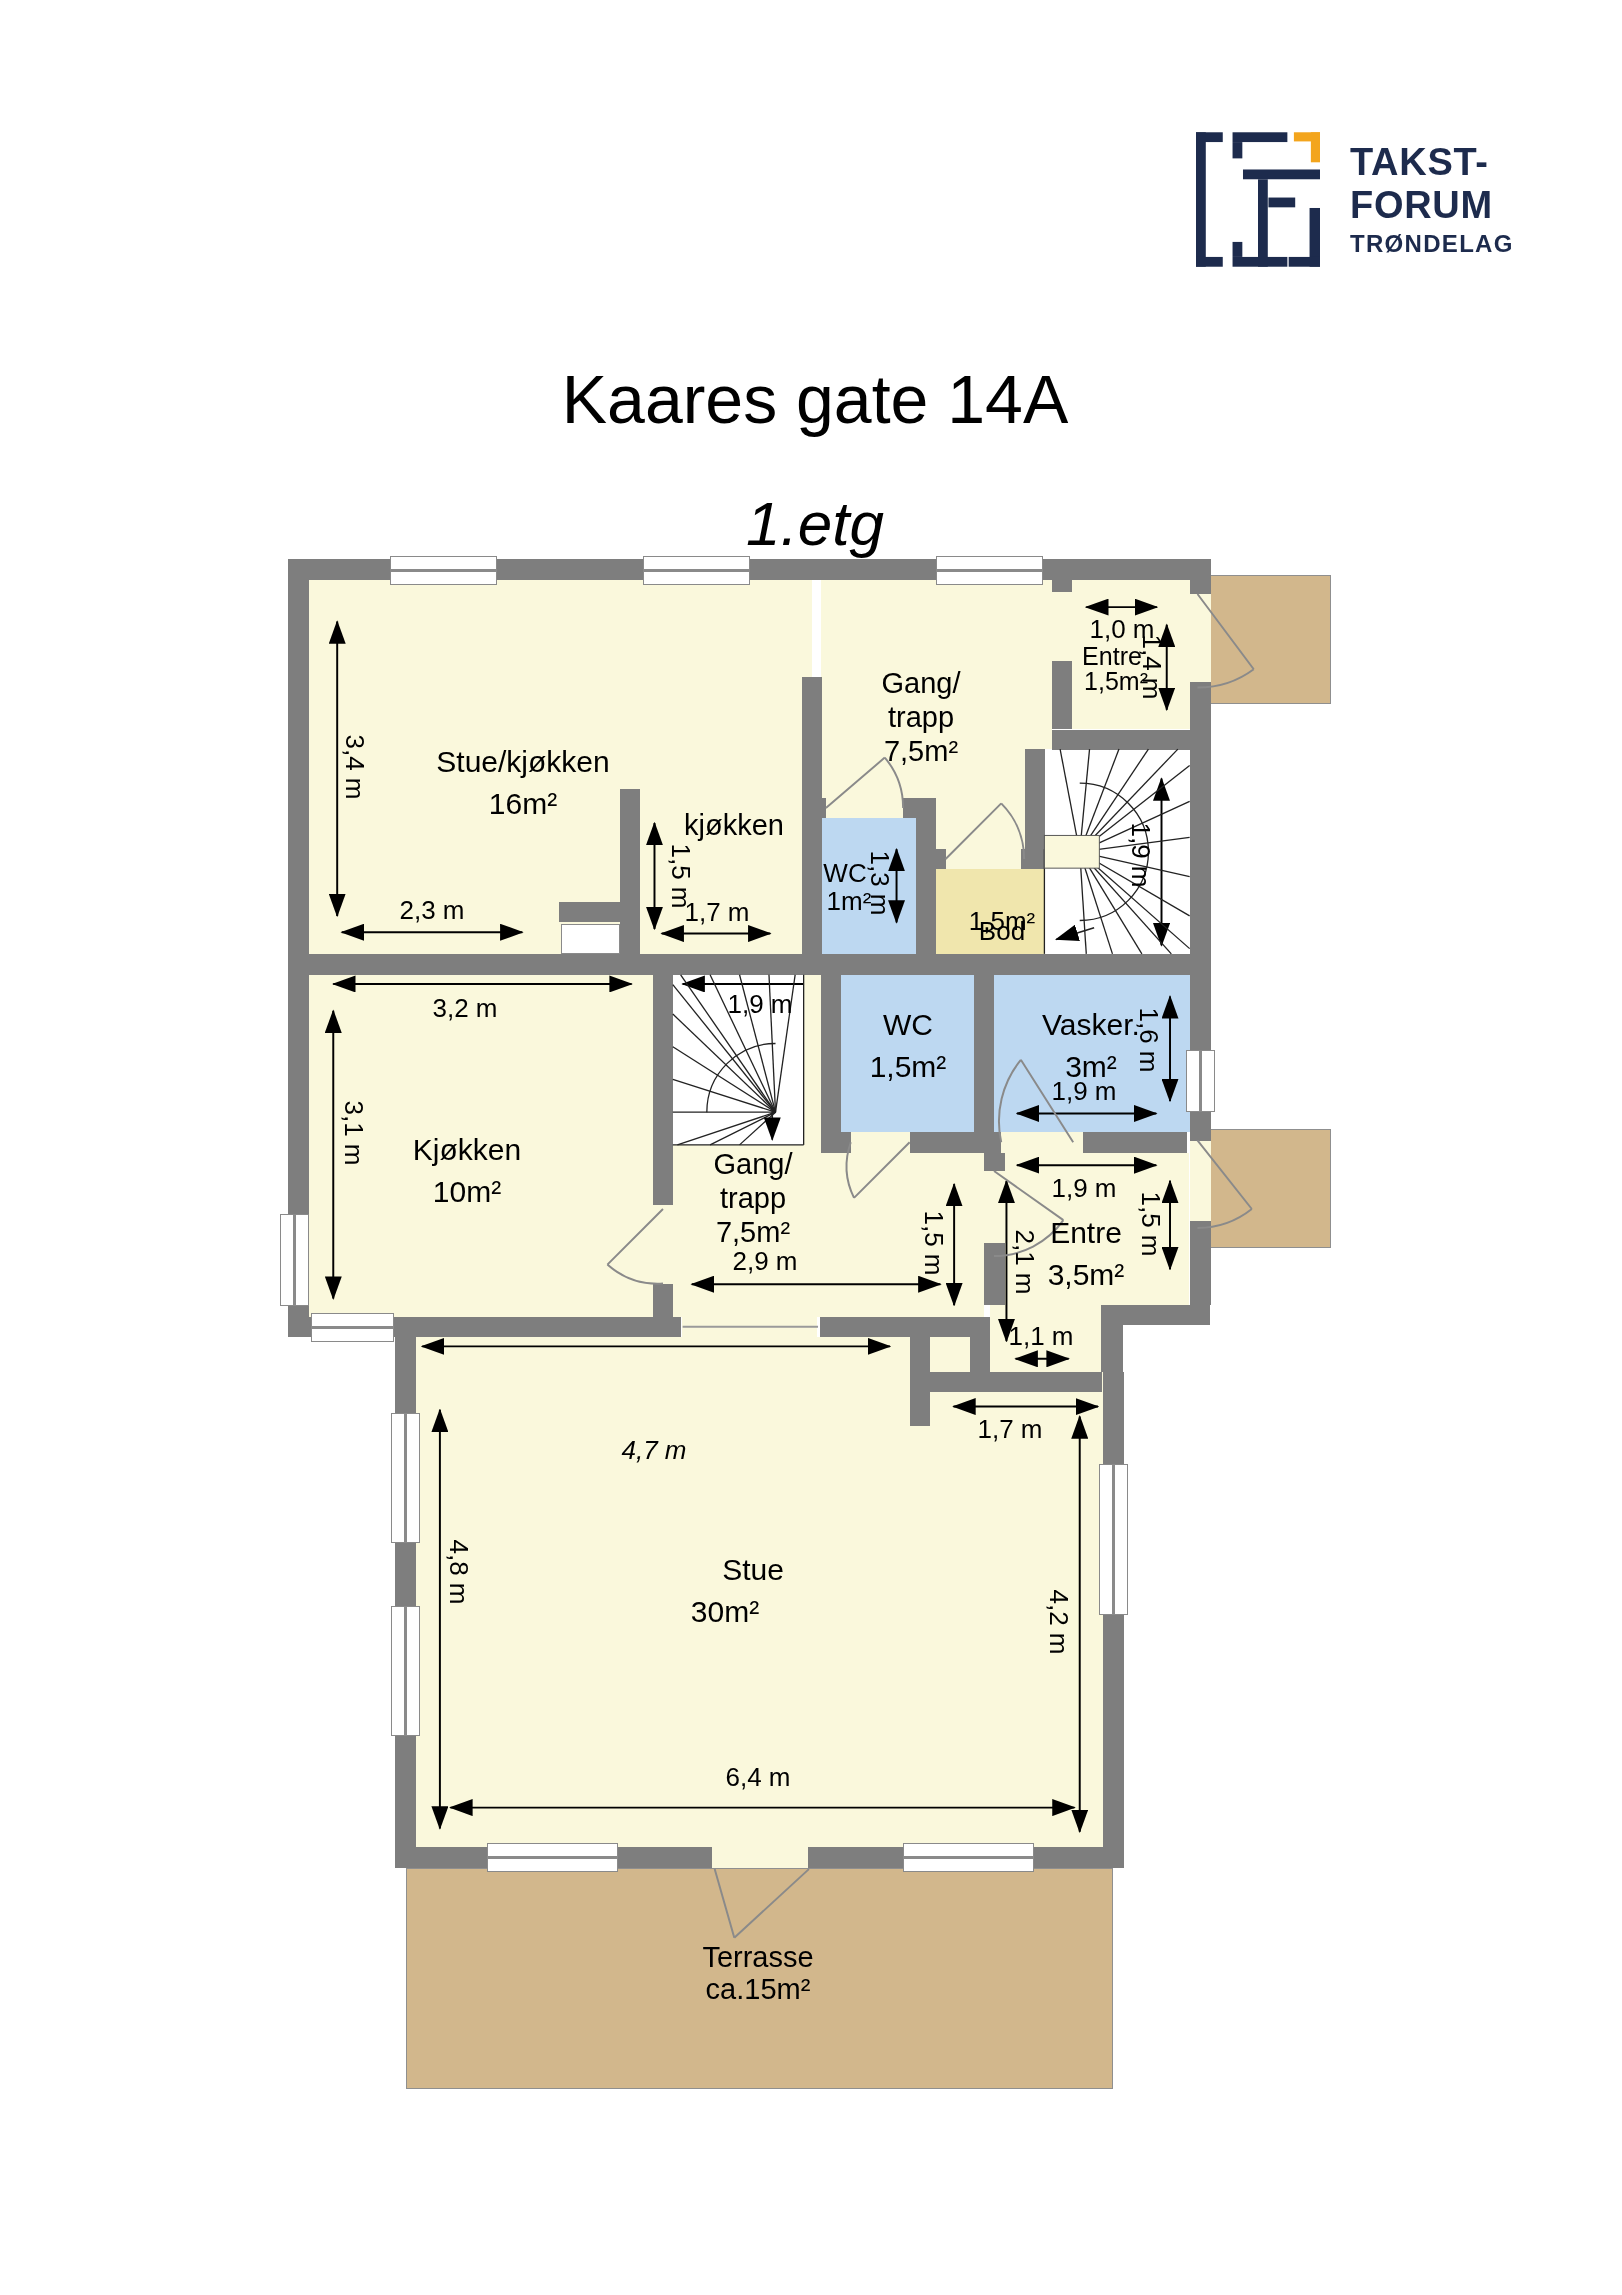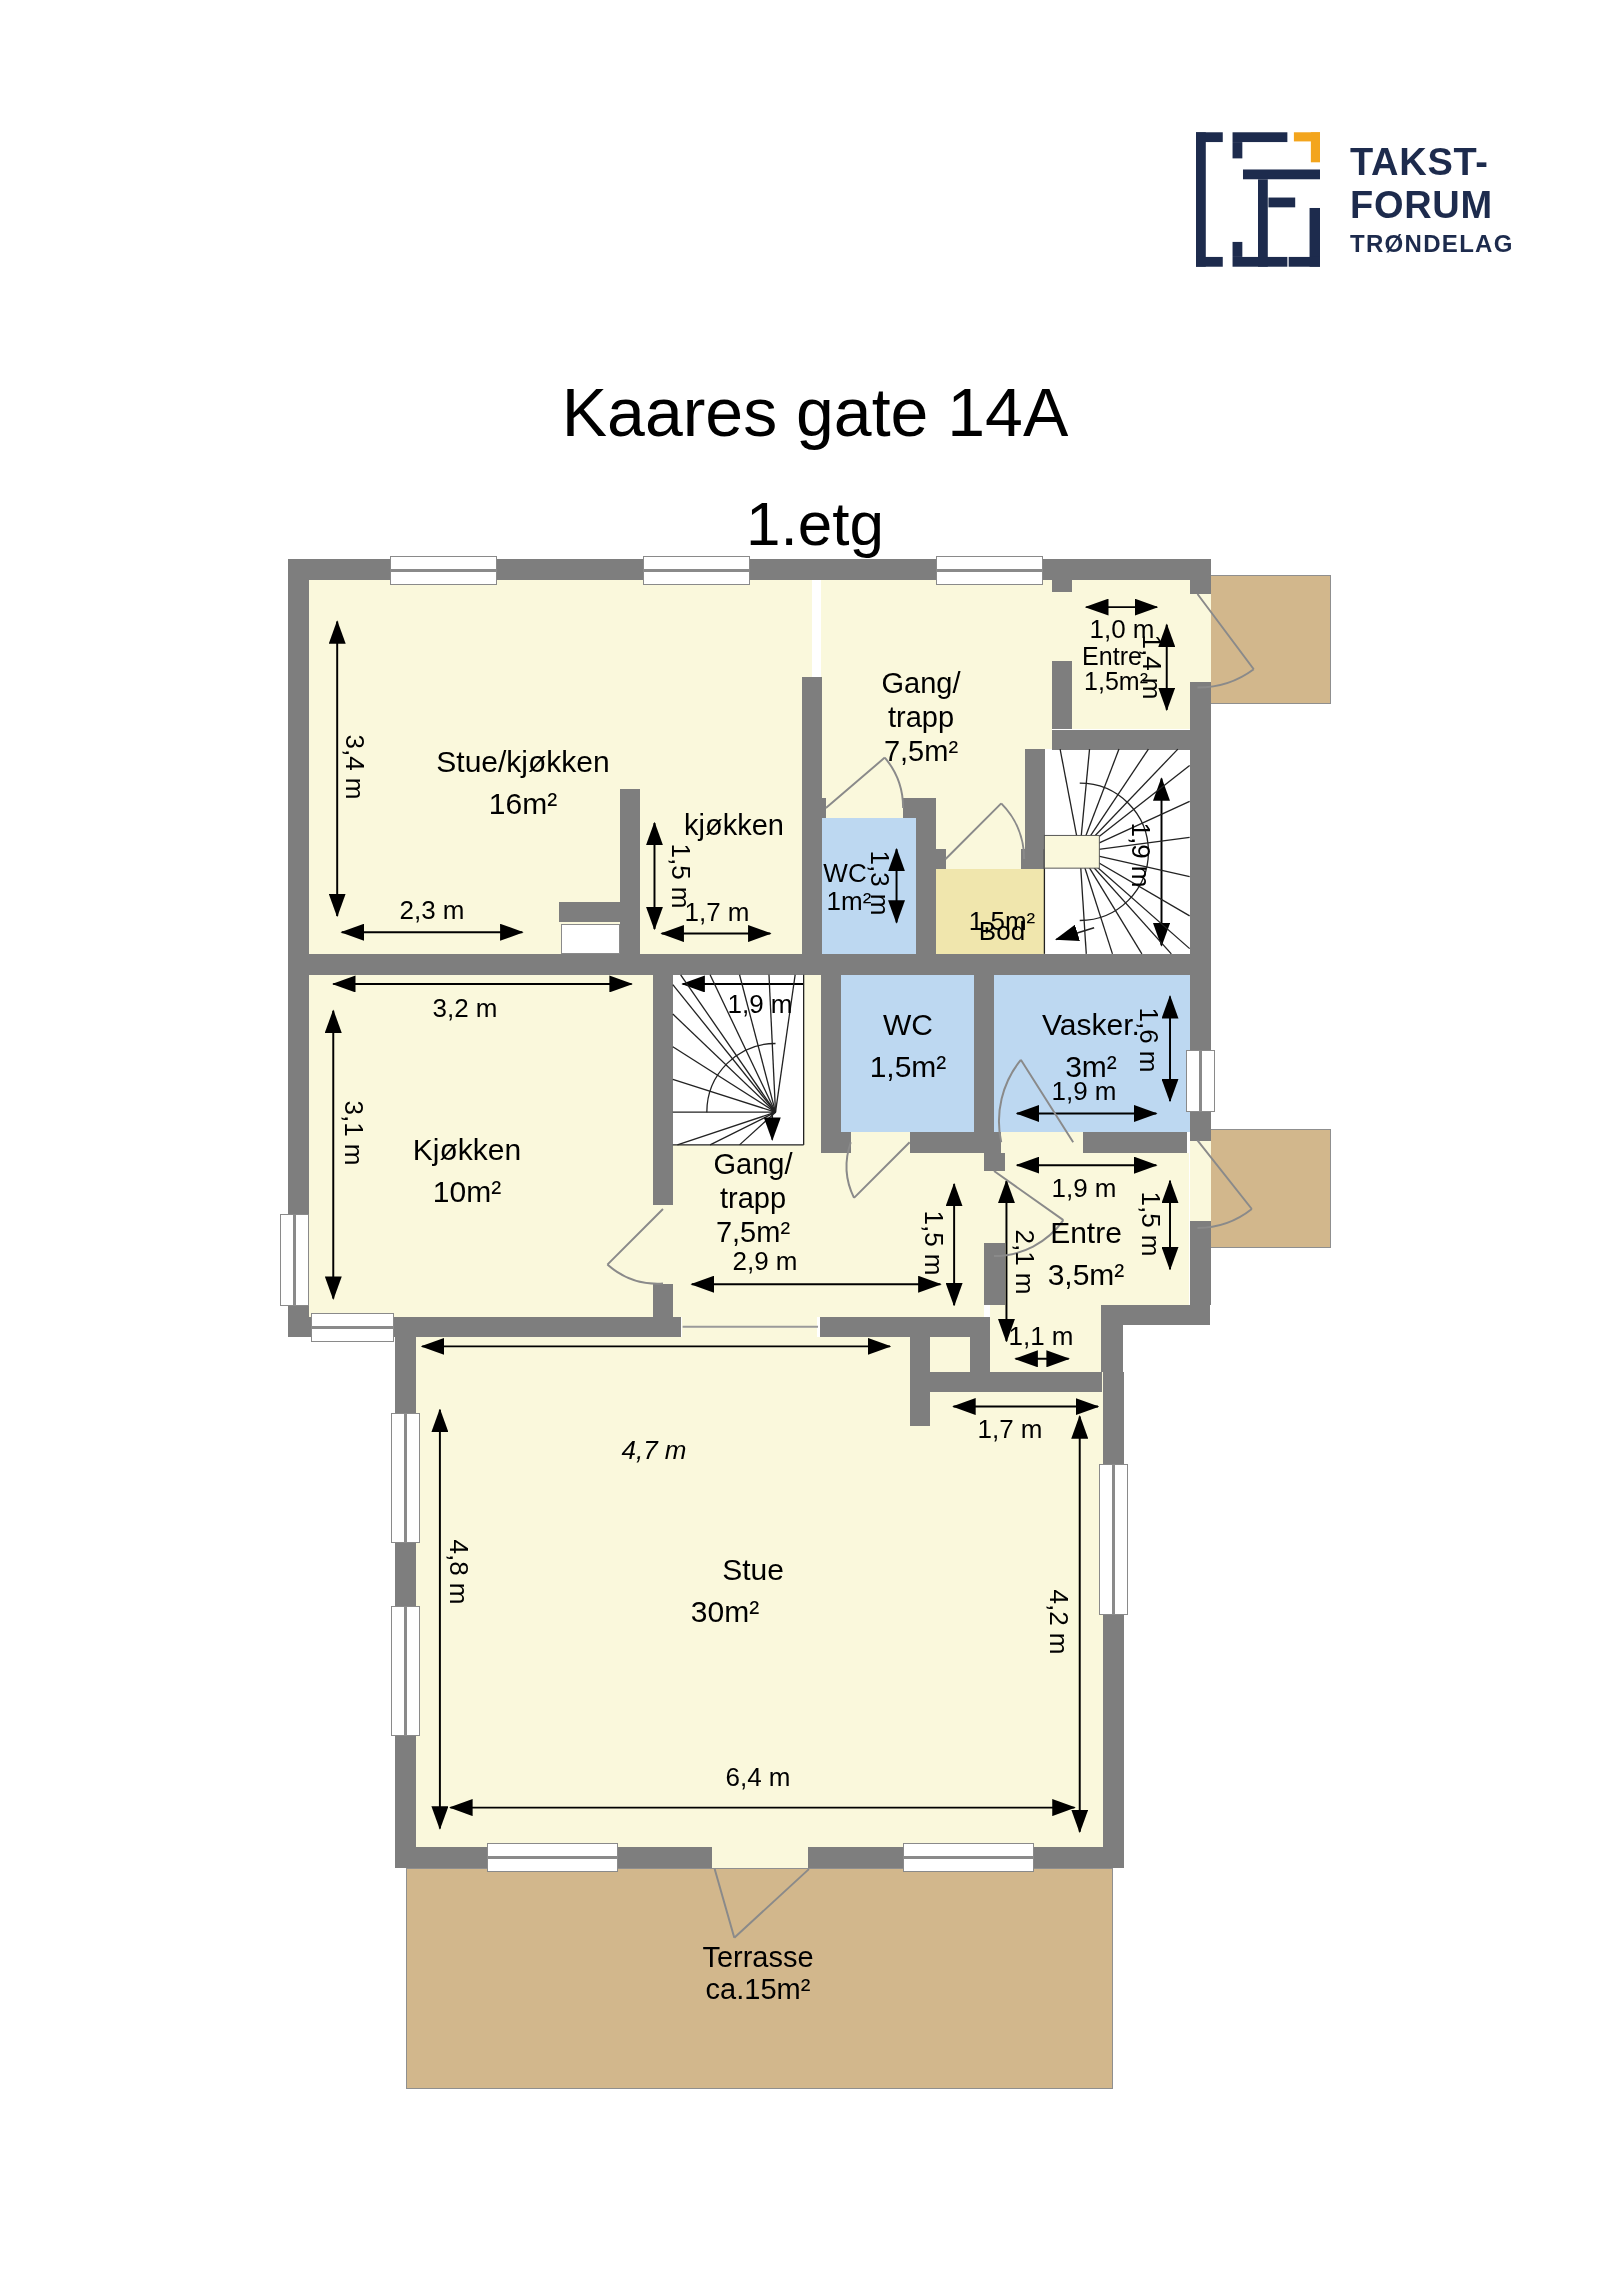--- a/index.html
+++ b/index.html
@@ -12,21 +12,21 @@
   .stairbox{position:absolute;background:#ffffff;}
   .winh{position:absolute;background:linear-gradient(to bottom,#fff 0 44%,#8a8a8a 44% 56%,#fff 56% 100%);
         border:1.3px solid #8a8a8a;box-sizing:border-box;}
   .winv{position:absolute;background:linear-gradient(to right,#fff 0 44%,#8a8a8a 44% 56%,#fff 56% 100%);
         border:1.3px solid #8a8a8a;box-sizing:border-box;}
   .op{position:absolute;background:#faf8dc;}
   .lbl{position:absolute;transform:translate(-50%,-50%);white-space:nowrap;color:#000;line-height:1;}
   .rot{transform:translate(-50%,-50%) rotate(90deg);}
   .f38{font-size:25px;} .f40{font-size:26px;} .f44{font-size:29px;} .f46{font-size:30px;}
   .meas{font-size:26px;}
-  .title{position:absolute;transform:translate(-50%,-50%);font-size:68px;color:#000;white-space:nowrap;margin-top:13px;}
+  .title{position:absolute;transform:translate(-50%,-50%);font-size:68px;color:#000;white-space:nowrap;}
   .subtitle{position:absolute;transform:translate(-50%,-50%);font-size:62px;color:#000;white-space:nowrap;}
   .footer{position:absolute;transform:translate(-50%,-50%);font-size:25.5px;color:#000;white-space:nowrap;}
   .logotext{position:absolute;color:#1d2b4d;font-weight:800;letter-spacing:0.7px;line-height:1;}
   .lt1{font-size:38px;} .lt2{font-size:38px;margin-top:5.2px;} .lt3{font-size:24px;margin-top:7.9px;letter-spacing:1.3px;}
   svg.overlay{position:absolute;left:0;top:0;pointer-events:none;}
 </style>
 </head>
 <body>
 
 <div class="page">
@@ -53,21 +53,21 @@
       </g>
     </svg>
   </div>
   <div class="logotext" style="left:1350px;top:143px;">
     <div class="lt1">TAKST-</div>
     <div class="lt2">FORUM</div>
     <div class="lt3">TRØNDELAG</div>
   </div>
 
   <div class="title" style="left:815px;top:399px;">Kaares gate 14A</div>
-  <div class="subtitle" style="left:815px;top:523px;">1.etg</div>
+  <div class="subtitle" style="left:815px;top:523px;font-style:italic;">1.etg</div>
 
   <div class="rm" style="left:308px;top:579px;width:504px;height:375px;background:#faf8dc;"></div>
   <div class="rm" style="left:821px;top:580px;width:231px;height:374px;background:#faf8dc;"></div>
   <div class="rm" style="left:1072px;top:580px;width:118px;height:149px;background:#faf8dc;"></div>
   <div class="stairbox" style="left:1044px;top:749px;width:145px;height:205px;"></div>
   <div class="rm" style="left:821px;top:818px;width:95px;height:136px;background:#bdd8f1;"></div>
   <div class="rm" style="left:936px;top:869px;width:109px;height:85px;background:#f0e6ad;"></div>
   <div class="rm" style="left:309px;top:975px;width:344px;height:342px;background:#faf8dc;"></div>
   <div class="rm" style="left:673px;top:975px;width:311px;height:342px;background:#faf8dc;"></div>
   <div class="stairbox" style="left:673px;top:975px;width:131px;height:170px;"></div>

